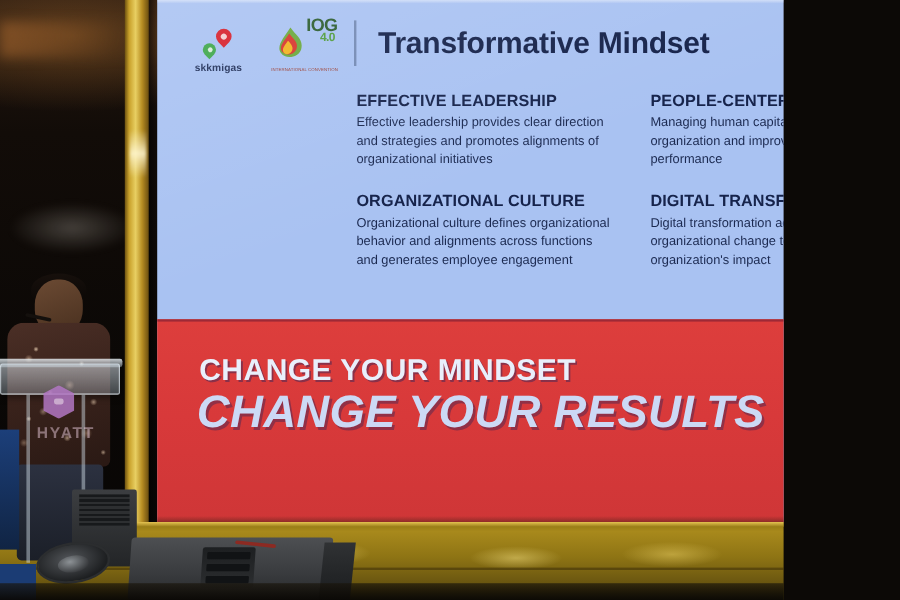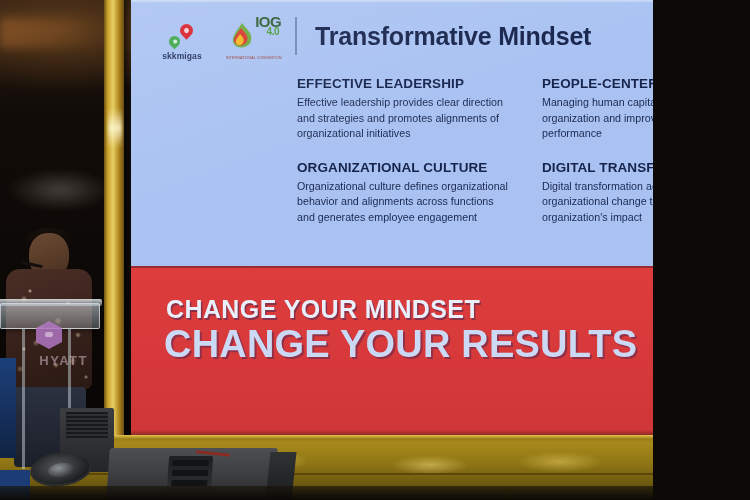--- a/index.html
+++ b/index.html
@@ -161,20 +161,21 @@
     position:absolute; left:35px; top:29px;
     font-size:25px; font-weight:bold; letter-spacing:0.4px;
     color:#e9effb;
     text-shadow:1.5px 1.5px 0 rgba(40,35,90,0.45);
   }
   .banner-line2 {
     position:absolute; left:33px; top:57px;
     font-size:38px; font-weight:bold; letter-spacing:0.2px;
     color:#ccd9f5;
     text-shadow:2px 2px 0 rgba(40,35,90,0.40);
+    font-style:italic;
   }
   .banner-bottom-edge {
     position:absolute; left:0; bottom:0; width:100%; height:5px;
     background:linear-gradient(180deg, rgba(140,45,40,0.0), rgba(120,40,35,0.75));
   }
 
   
   .stage-apron {
     position:absolute; left:0; top:435px; width:750px; height:65px;
     background:linear-gradient(180deg,#8b7412 0%, #a8891c 12%, #8e7414 45%, #6a5610 78%, #3d3109 100%);
@@ -265,21 +266,21 @@
     background:#b277c4;
     clip-path:polygon(50% 0%,100% 25%,100% 75%,50% 100%,0% 75%,0% 25%);
     opacity:0.85;
   }
   .podium-hex::after {
     content:""; position:absolute; left:9px; top:11px; width:8px; height:5px;
     background:#e4c4ee; border-radius:2px;
   }
   .podium-word {
     position:absolute; left:22px; top:128px; width:66px;
-    text-align:right;
+    text-align:center;
     font-size:13px; font-weight:bold; letter-spacing:1.5px;
     color:rgba(230,200,215,0.5);
   }
   .left-blue-panel {
     position:absolute; left:0; top:358px; width:16px; height:100px;
     background:linear-gradient(180deg,#1c3f7a,#102443);
   }
 
   
   .monitor-main {

